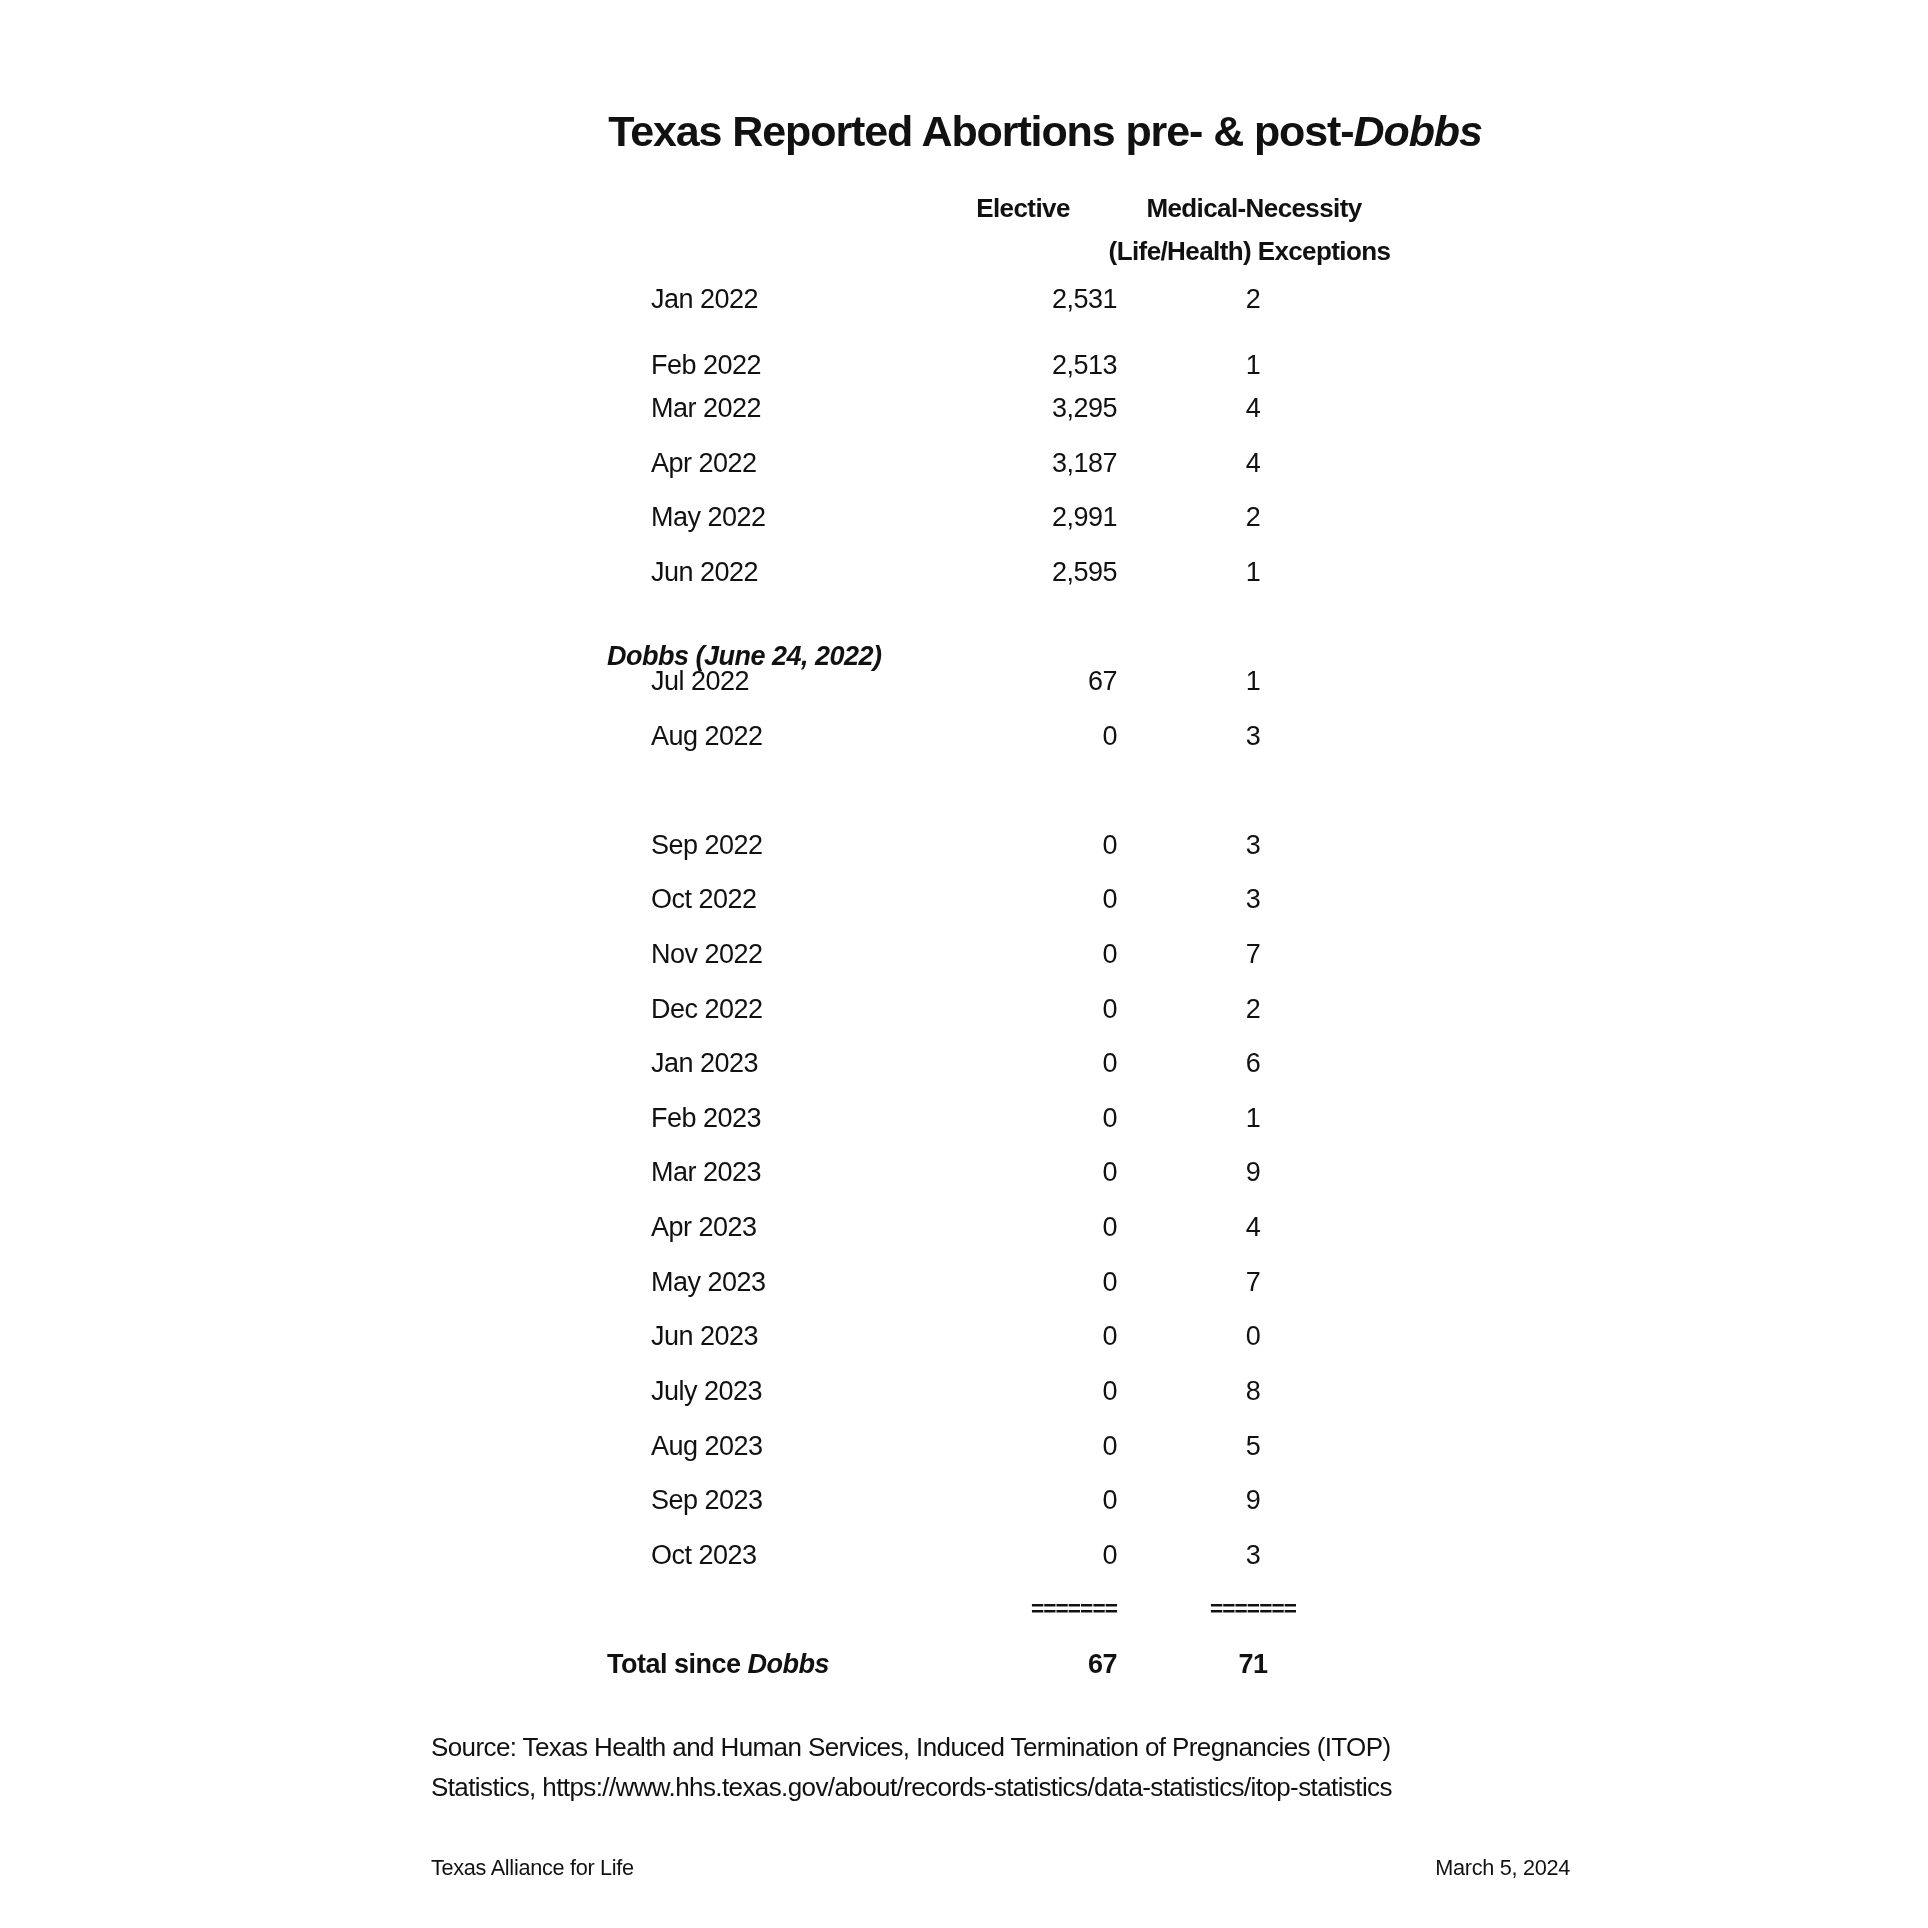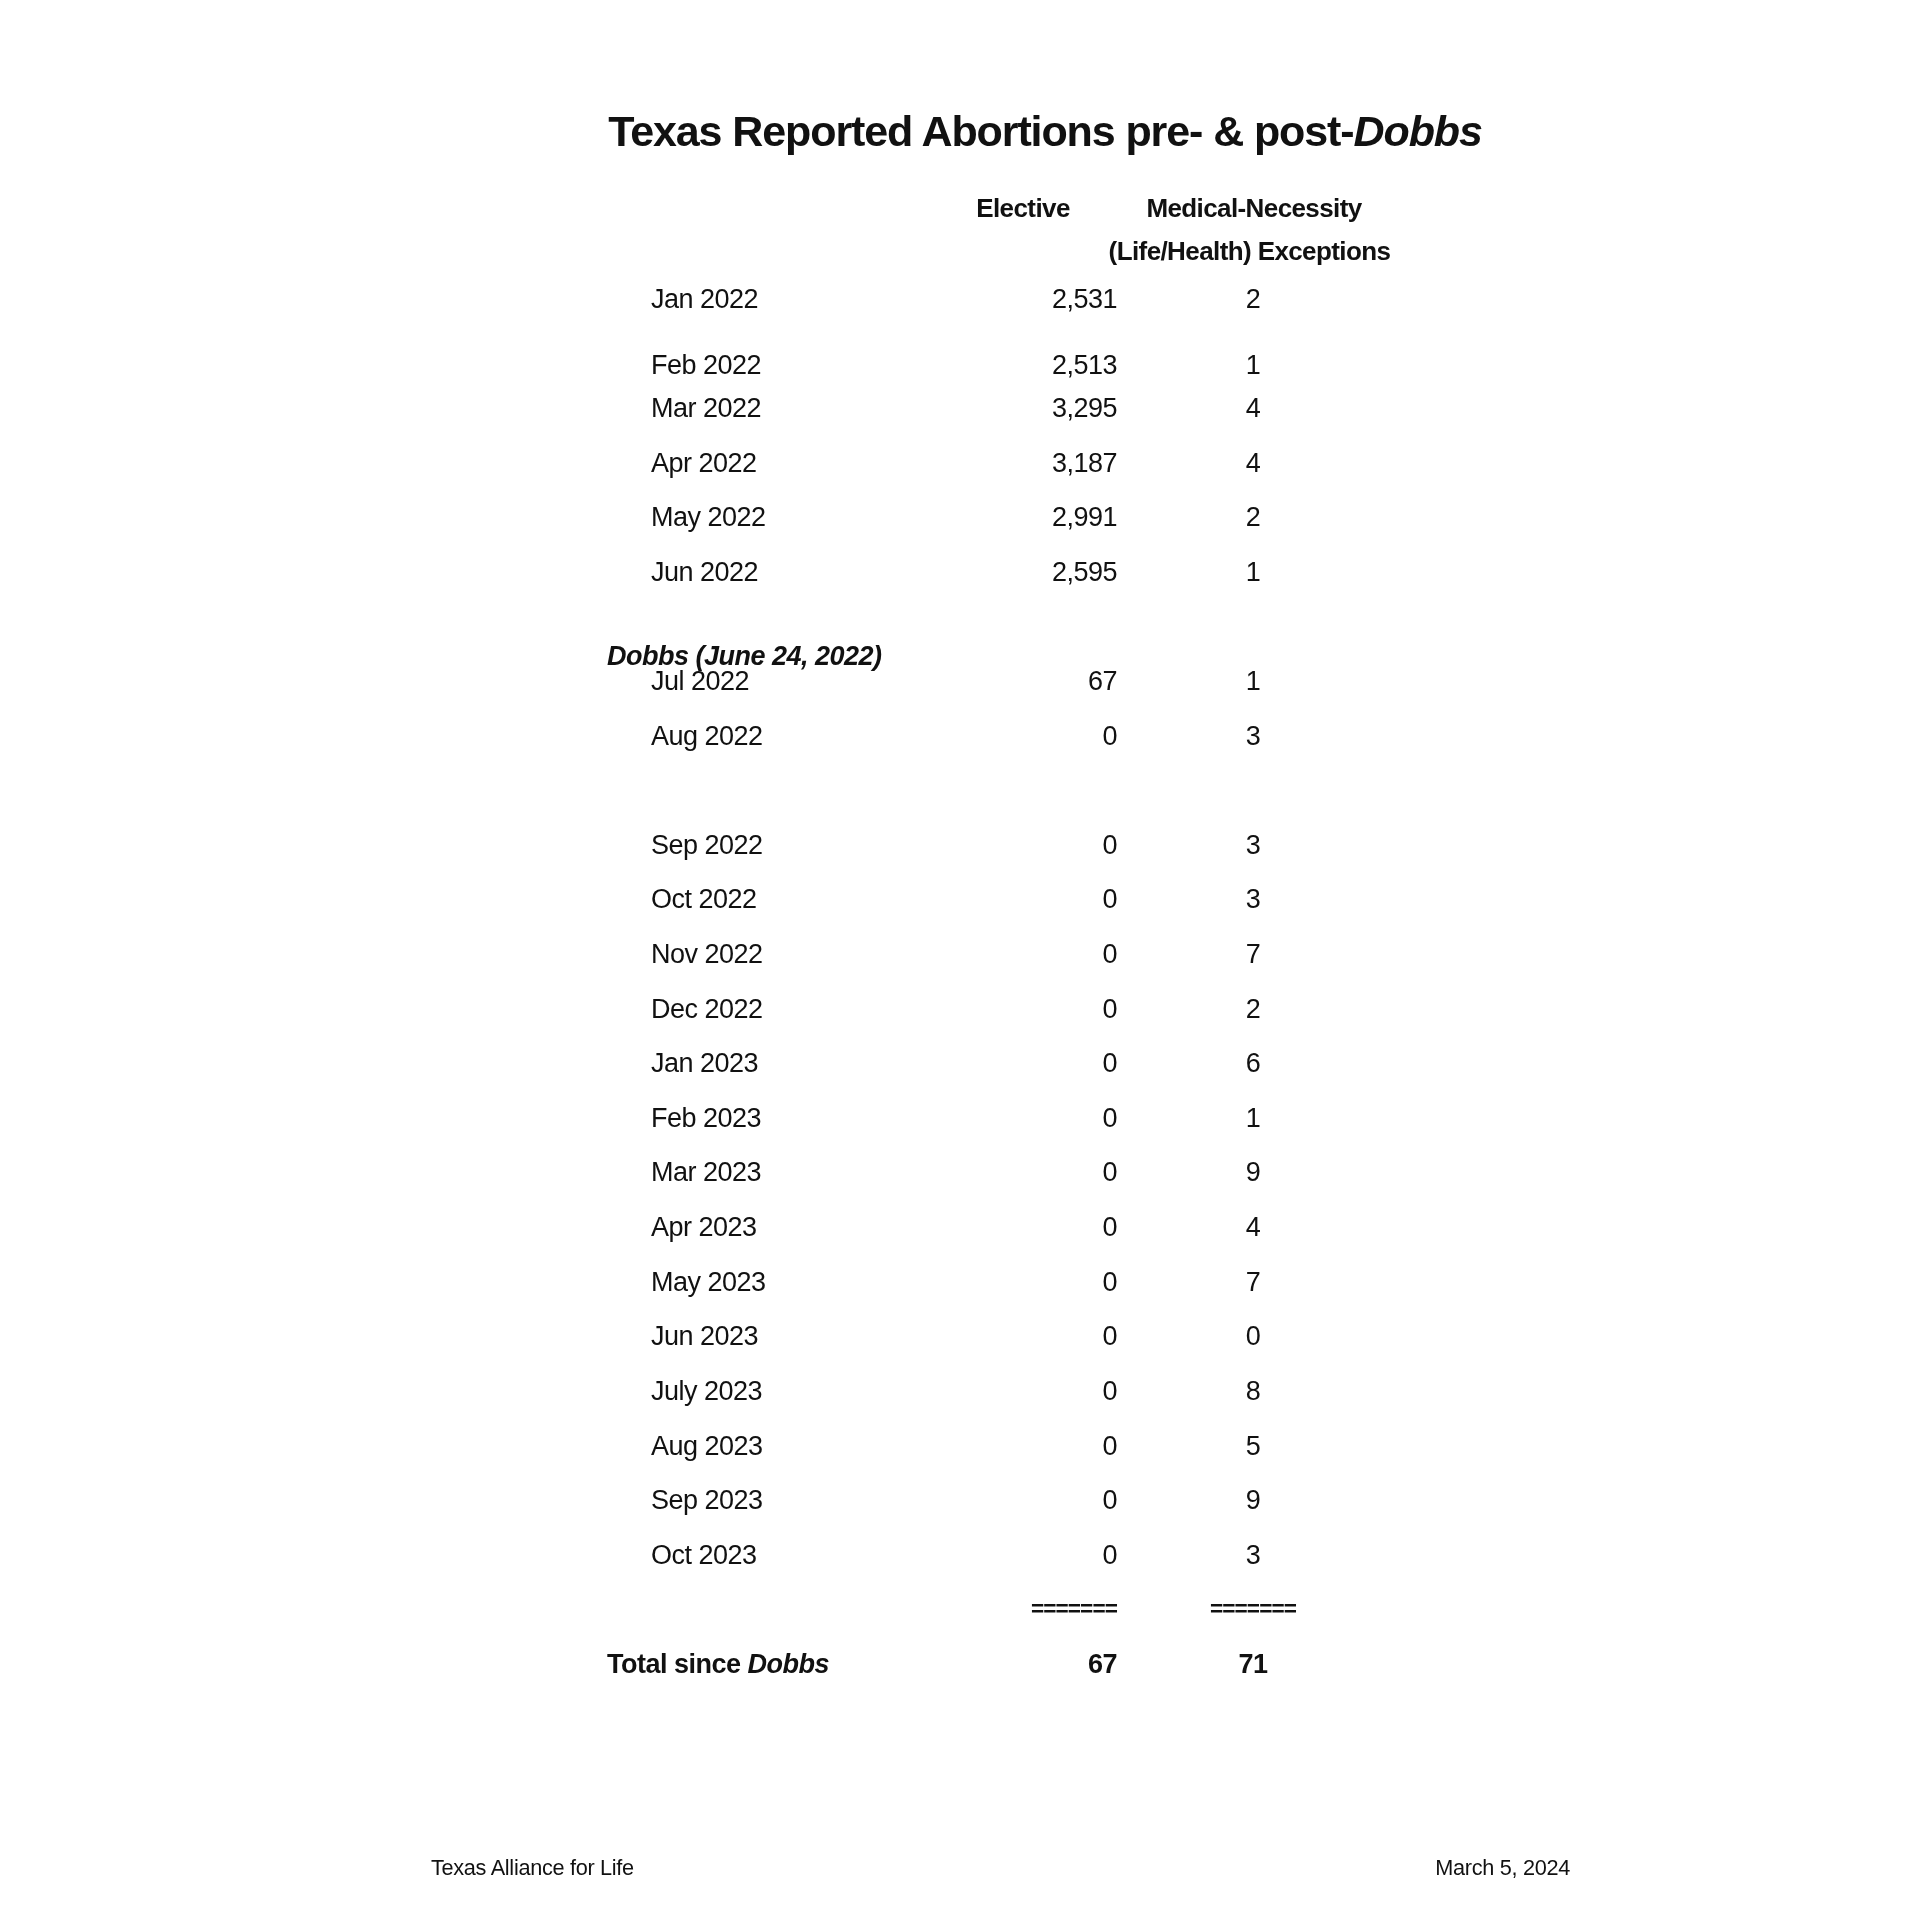--- a/index.html
+++ b/index.html
@@ -156,17 +156,19 @@
       <div class="cell c-med c-eq">=======</div>
     </div>
     <div class="row total" style="top: 1645px;">
       <div class="cell c-total-label"><span>Total since </span><span class="it">Dobbs</span></div>
       <div class="cell c-elec">67</div>
       <div class="cell c-med">71</div>
     </div>
   </div>
 
 <div id="source" class="abs">
+  <div>Source: Texas Health and Human Services, Induced Termination of Pregnancies (ITOP)</div>
+  <div>Statistics, https://www.hhs.texas.gov/about/records-statistics/data-statistics/itop-statistics</div>
 </div>
 
 <div id="footer-left" class="abs">Texas Alliance for Life</div>
 <div id="footer-right" class="abs">March 5, 2024</div>
 
 
 </body></html>

